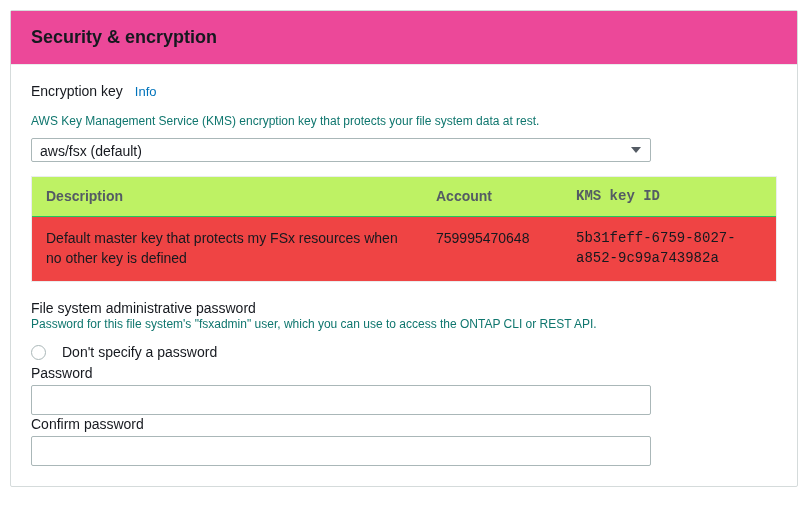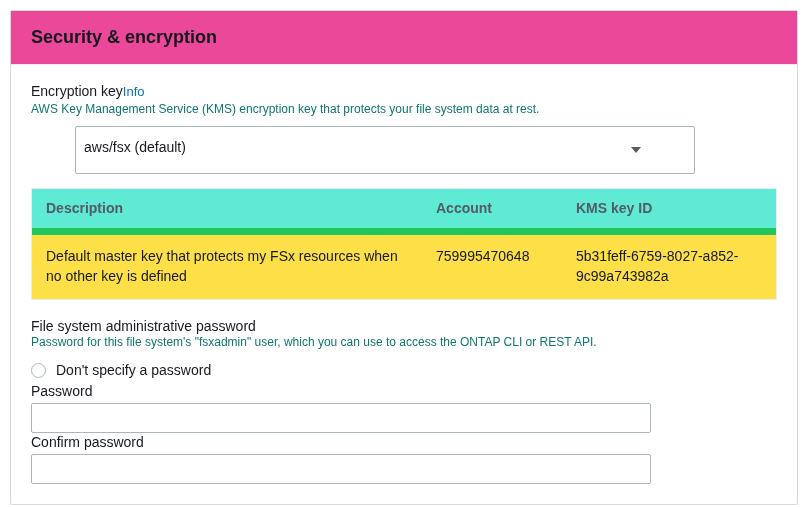--- a/index.html
+++ b/index.html
@@ -27,21 +27,22 @@
       font-size: 18px;
       font-weight: 700;
       color: #16191f;
     }
     .panel-body {
       padding: 18px 20px 20px 20px;
     }
     .field-label-row {
       display: flex;
       align-items: baseline;
-      margin-bottom: 2px;
+      gap: 12px;
+      margin-bottom: 14px;
     }
     .field-label {
       font-size: 14px;
       color: #16191f;
     }
     .info-link {
       font-size: 13px;
       font-weight: 400;
       color: #0073bb;
       text-decoration: none;
@@ -52,30 +53,29 @@
       color: #0f766e;
       margin-bottom: 8px;
       line-height: 1.4;
     }
     .select-wrapper {
       position: relative;
       width: 620px;
     }
     .select {
       width: 100%;
-      height: 48px;
+      height: 24px;
       border: 1px solid #aab7b8;
       border-radius: 2px;
-      padding: 12px 28px 4px 8px;
+      padding: 4px 28px 4px 8px;
       font-size: 14px;
       color: #16191f;
       background: #ffffff;
       appearance: none;
       cursor: pointer;
-      margin-left: 44px;
     }
     .select-caret {
       position: absolute;
       right: 10px;
       top: 50%;
       transform: translateY(-50%);
       pointer-events: none;
       width: 0;
       height: 0;
       border-left: 5px solid transparent;
@@ -83,26 +83,26 @@
       border-top: 6px solid #545b64;
     }
     .key-table {
       margin-top: 14px;
       border: 1px solid #eaeded;
       border-radius: 0;
       overflow: hidden;
     }
     .key-table-header {
       display: flex;
-      background: #5eead4;
-      border-bottom: 7px solid #22c55e;
+      background: #bef264;
+      border-bottom: 1px solid #22c55e;
     }
     .key-table-row {
       display: flex;
-      background: #fde047;
+      background: #ef4444;
     }
     .key-table-cell {
       padding: 12px 14px;
       font-size: 14px;
       color: #16191f;
       line-height: 1.4;
     }
     .key-table-header .key-table-cell {
       font-weight: 700;
       color: #545b64;
@@ -110,31 +110,32 @@
       padding-bottom: 10px;
     }
     .col-desc {
       flex: 0 0 390px;
     }
     .col-acct {
       flex: 0 0 140px;
     }
     .col-kms {
       flex: 1;
+      font-family: Liberation Mono, monospace;
     }
     .section-spacer {
       height: 18px;
     }
     .radio-group {
       margin-top: 8px;
     }
     .radio-row {
       display: flex;
       align-items: center;
-      gap: 10px;
+      gap: 16px;
       padding: 4px 0;
       cursor: pointer;
     }
     .radio-circle {
       width: 15px;
       height: 15px;
       border: 1px solid #aab7b8;
       border-radius: 50%;
       background: #ffffff;
       position: relative;

